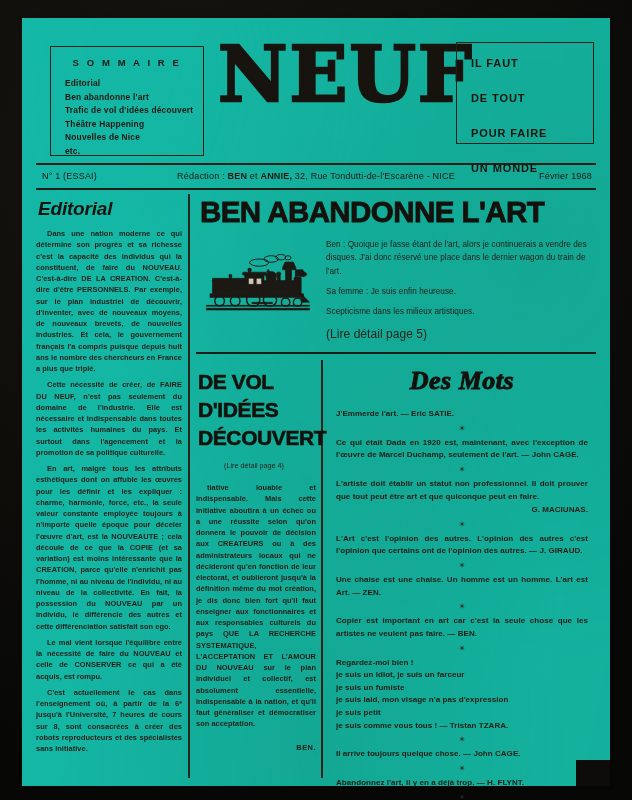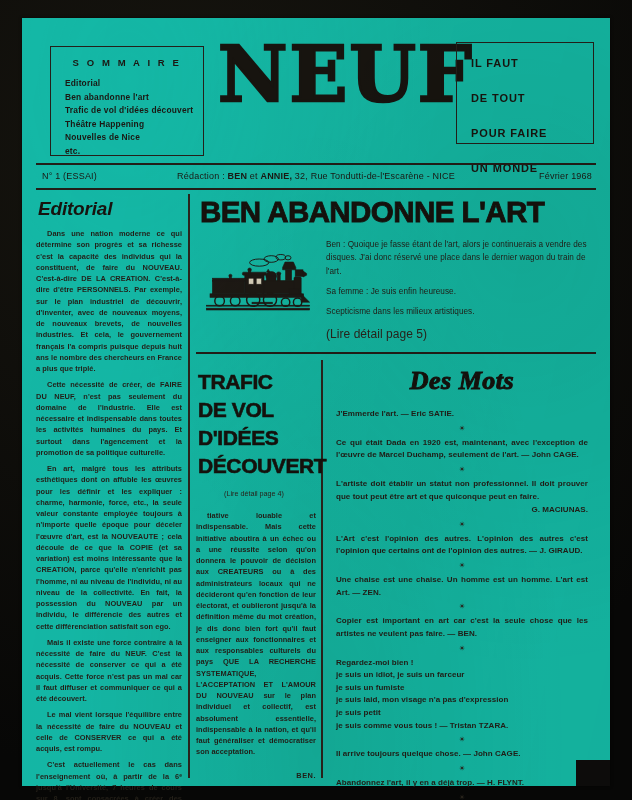--- a/index.html
+++ b/index.html
@@ -191,21 +191,20 @@
 
       <div class="vrule" style="left:152px;top:0;bottom:0;"></div>
       <div class="vrule" style="left:285px;top:166px;bottom:0;"></div>
 
       <div id="col-edito">
         <div id="edito-title">Editorial</div>
         <div class="bodytext">
           <p>Dans une nation moderne ce qui détermine son progrès et sa richesse c'est la capacité des individus qui la constituent, de faire du NOUVEAU. C'est-à-dire DE LA CREATION. C'est-à-dire d'être PERSONNELS. Par exemple, sur le plan industriel de découvrir, d'inventer, avec de nouveaux moyens, de nouveaux brevets, de nouvelles industries. Et cela, le gouvernement français l'a compris puisque depuis huit ans le nombre des chercheurs en France a plus que triplé.</p>
           <p>Cette nécessité de créer, de FAIRE DU NEUF, n'est pas seulement du domaine de l'industrie. Elle est nécessaire et indispensable dans toutes les activités humaines du pays. Et surtout dans l'agencement et la promotion de sa politique culturelle.</p>
           <p>En art, malgré tous les attributs esthétiques dont on affuble les œuvres pour les définir et les expliquer : charme, harmonie, force, etc., la seule valeur constante employée toujours à n'importe quelle époque pour déceler l'œuvre d'art, est la NOUVEAUTE ; cela découle de ce que la COPIE (et sa variation) est moins intéressante que la CREATION, parce qu'elle n'enrichit pas l'homme, ni au niveau de l'individu, ni au niveau de la collectivité. En fait, la possession du NOUVEAU par un individu, le différencie des autres et cette différenciation satisfait son ego.</p>
-          <p>Mais il existe une force contraire à la nécessité de faire du NEUF. C'est la nécessité de conserver ce qui a été acquis. Cette force n'est pas un mal car il faut diffuser et communiquer ce qui a été découvert.</p>
           <p>Le mal vient lorsque l'équilibre entre la nécessité de faire du NOUVEAU et celle de CONSERVER ce qui a été acquis, est rompu.</p>
           <p>C'est actuellement le cas dans l'enseignement où, à partir de la 6ᵉ jusqu'à l'Université, 7 heures de cours sur 8, sont consacrées à créer des robots reproducteurs et des spécialistes sans initiative.</p>
 
         </div>
       </div>
 
       <div id="col-ben">
         <div id="ben-head">BEN ABANDONNE L'ART</div>
         <div id="ben-flex">
           <div id="loco">
@@ -277,21 +276,20 @@
             <p>Scepticisme dans les milieux artistiques.</p>
             <div id="ben-ref">(Lire détail page 5)</div>
           </div>
         </div>
       </div>
 
       <div id="rule-mid"></div>
 
       <div id="col-trafic">
         <div id="trafic-head">
-          <div>TRAFIC</div>
           <div>DE VOL</div>
           <div>D'IDÉES</div>
           <div>DÉCOUVERT</div>
         </div>
         <div id="trafic-ref">(Lire détail page 4)</div>
         <div id="trafic-body" class="bodytext">
           <p>tiative louable et indispensable. Mais cette initiative aboutira à un échec ou a une réussite selon qu'on donnera le pouvoir de décision aux CREATEURS ou à des administrateurs locaux qui ne décideront qu'en fonction de leur électorat, et oublieront jusqu'à la définition même du mot création, je dis donc bien fort qu'il faut enseigner aux fonctionnaires et aux responsables culturels du pays QUE LA RECHERCHE SYSTEMATIQUE, L'ACCEPTATION ET L'AMOUR DU NOUVEAU sur le plan individuel et collectif, est absolument essentielle, indispensable à la nation, et qu'il faut généraliser et démocratiser son acceptation.</p>
           <div class="sig">BEN.</div>
         </div>
       </div>

